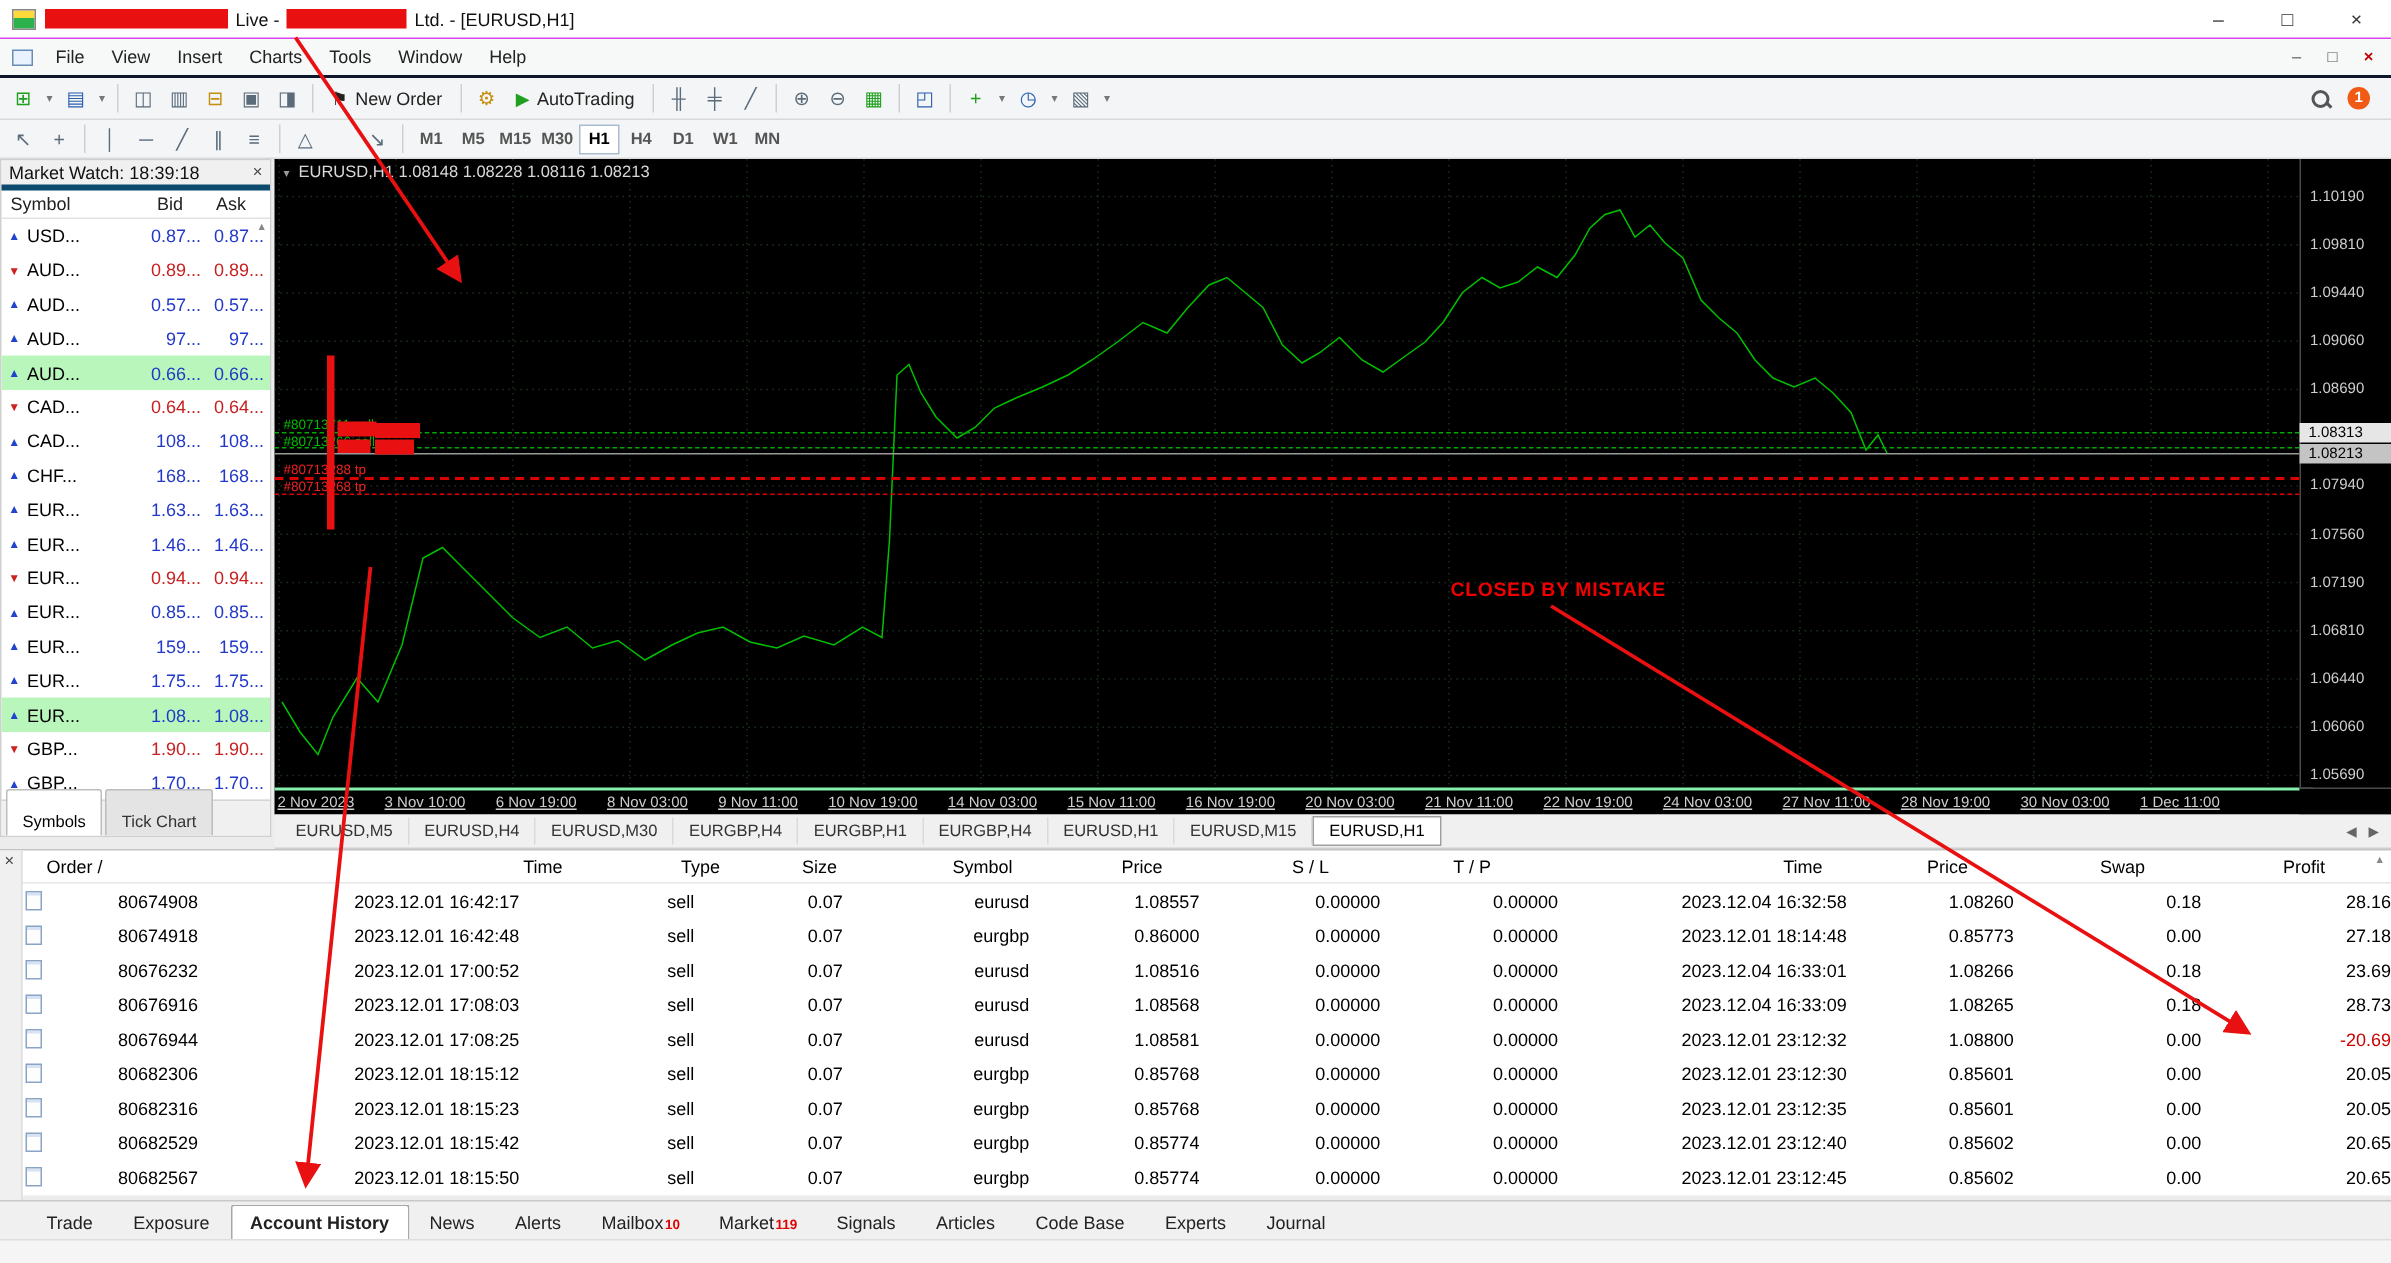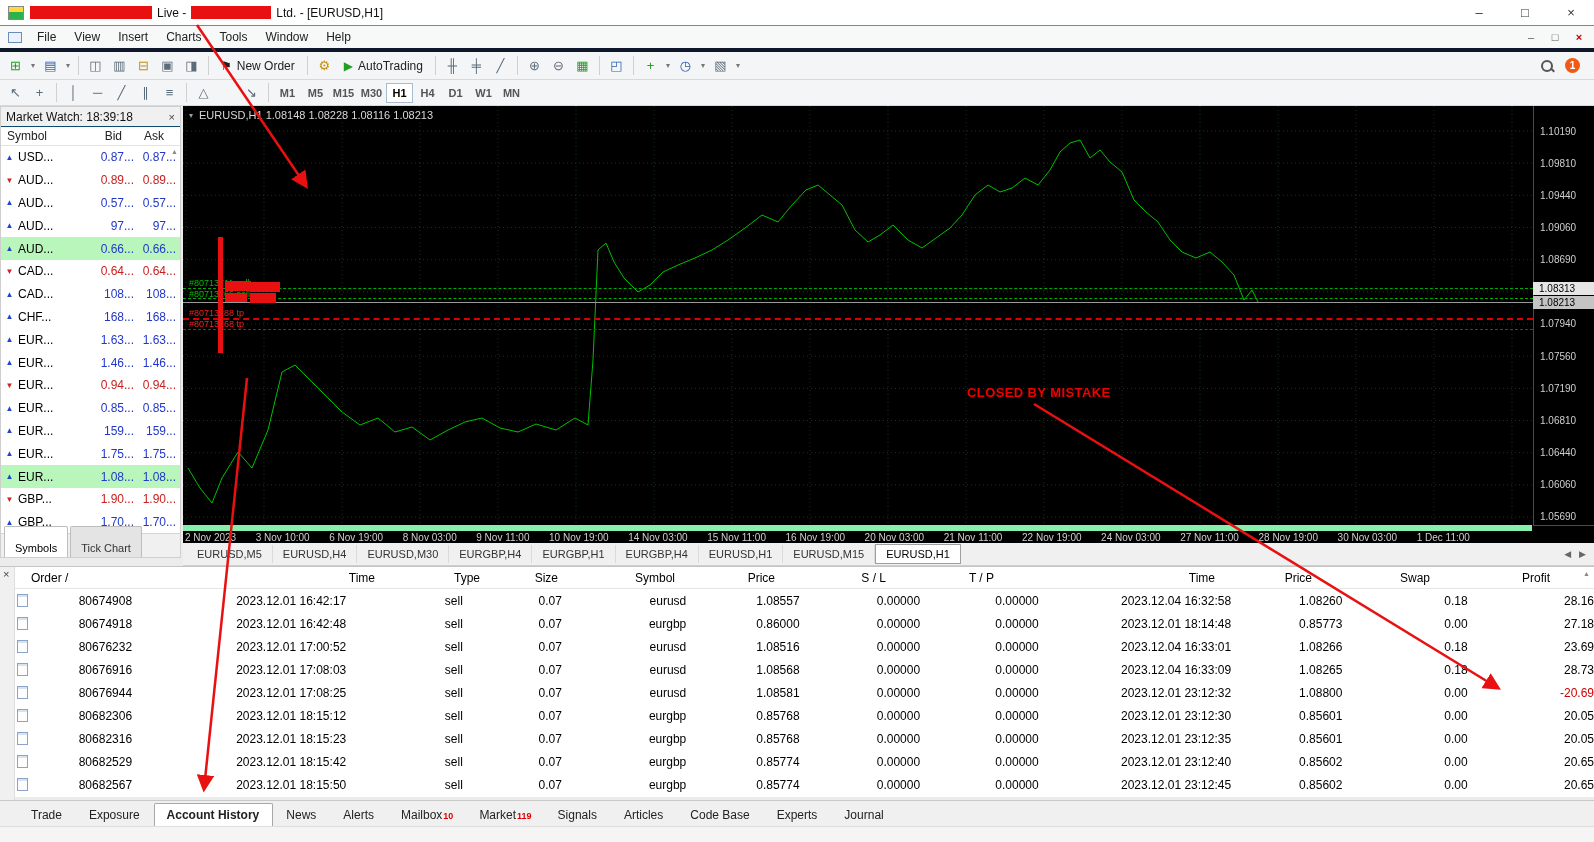--- a/index.html
+++ b/index.html
@@ -10,21 +10,21 @@
   .titlebar{position:absolute;left:0;top:0;right:0;height:26px;background:#ffffff;display:flex;align-items:center;border-bottom:1px solid #d946ef;}
   .app-icon{width:16px;height:14px;margin:0 6px 0 8px;background:linear-gradient(180deg,#ffd83a 40%,#2bb24c 40%);border:1px solid #888;}
   .redact{display:inline-block;height:13px;background:#e81010;vertical-align:middle;}
   .r1{width:122px;margin-right:5px;}
   .r2{width:80px;margin:0 5px;}
   .title-text{font-size:12px;color:#111;}
   .win-controls{margin-left:auto;display:flex;height:100%;}
   .win-btn{width:46px;height:100%;display:flex;align-items:center;justify-content:center;font-size:13px;color:#333;}
 
   
-  .menubar{position:absolute;left:0;top:26px;right:0;height:26px;background:#f7f8f8;border-bottom:4px solid #0f172a;display:flex;align-items:center;font-size:12px;}
+  .menubar{position:absolute;left:0;top:26px;right:0;height:26px;background:#f7f8f8;border-bottom:2px solid #0f172a;display:flex;align-items:center;font-size:12px;}
   .mdi-icon{width:14px;height:11px;border:1px solid #6a8db5;background:#eaf2ff;margin:0 6px 0 8px;}
   .menu-item{padding:0 9px;height:100%;display:flex;align-items:center;color:#222;}
   .mdi-controls{margin-left:auto;display:flex;align-items:center;padding-right:6px;gap:6px;}
   .mdi-btn{font-size:11px;color:#555;width:18px;text-align:center;}
   .mdi-btn.close{color:#c40000;font-weight:bold;}
 
   
   .toolbar{position:absolute;left:0;right:0;display:flex;align-items:center;background:#f4f5f6;border-bottom:1px solid #d9d9d9;padding:0 4px;gap:1px;}
   .tb1{top:52px;height:28px;}
   .tb2{top:80px;height:26px;}
@@ -36,21 +36,21 @@
   .tf-btn{min-width:27px;height:20px;display:flex;align-items:center;justify-content:center;font-size:11px;color:#555;font-weight:bold;border:1px solid transparent;}
   .tf-btn.active{background:#ffffff;border:1px solid #a9bccf;color:#000;}
   .tb-right{margin-left:auto;display:flex;align-items:center;gap:10px;padding-right:10px;}
   .mag{position:relative;width:16px;height:16px;}
   .mag::before{content:"";position:absolute;left:2px;top:2px;width:8px;height:8px;border:2px solid #555;border-radius:50%;}
   .mag::after{content:"";position:absolute;left:11px;top:11px;width:5px;height:2px;background:#555;transform:rotate(45deg);}
   .notif{width:15px;height:15px;border-radius:50%;background:#f05a14;color:#fff;font-size:10px;display:flex;align-items:center;justify-content:center;font-weight:bold;}
 
   
   .market-watch{position:absolute;left:0;top:106px;width:181px;height:452px;background:#ffffff;border:1px solid #cfcfcf;}
-  .mw-header{height:20px;background:#f0f0f0;border-bottom:1px solid #0c4a6e;display:flex;align-items:center;padding:0 5px;font-size:12px;color:#111;}
+  .mw-header{height:20px;background:#f0f0f0;border-bottom:4px solid #0c4a6e;display:flex;align-items:center;padding:0 5px;font-size:12px;color:#111;}
   .mw-close{margin-left:auto;font-size:11px;color:#444;}
   .mw-cols{height:19px;display:flex;align-items:center;font-size:12px;color:#222;border-bottom:1px solid #e2e2e2;}
   .mw-cols .h-sym{flex:1;padding-left:6px;}
   .mw-cols .h-bid{width:52px;text-align:right;}
   .mw-cols .h-ask{width:46px;text-align:right;padding-right:4px;}
   .mw-cols .sp{width:12px;}
   .mw-rows{position:absolute;left:0;right:0;top:39px;bottom:24px;overflow:hidden;}
   .mw-row{height:22.8px;display:flex;align-items:center;font-size:12px;}
   .mw-row.sel{background:#b9f6bb;}
   .arr{width:17px;text-align:center;font-size:8px;}
@@ -81,21 +81,21 @@
   .l-tp1{top:212px;border-top:2px dashed #dd0000;}
   .l-tp2{top:223px;border-top:1px dashed #dd0000;}
   .linelabel{position:absolute;left:6px;font-size:9px;z-index:4;white-space:nowrap;}
   .lab-sell{color:#00bb00;}
   .lab-tp{color:#ee2222;}
   .ll1{top:172px;} .ll2{top:183px;} .ll3{top:202px;} .ll4{top:213px;}
   .pscale{position:absolute;right:0;top:0;width:61px;bottom:18px;border-left:1px solid #4a4a4a;display:flex;flex-direction:column;justify-content:space-between;padding:20px 0 3px 6px;font-size:10px;color:#cfcfcf;}
   .ptag{position:absolute;right:0;width:61px;font-size:10px;color:#000;padding:1px 0 1px 6px;z-index:5;}
   .ptag-sell{top:176px;background:#e6e6e6;}
   .ptag-bid{top:190px;background:#c4c4c4;}
-  .taxis{position:absolute;left:0;right:62px;bottom:0;height:18px;border-top:6px solid #86efac;display:flex;align-items:center;justify-content:space-between;padding:0 62px 0 2px;font-size:10px;color:#cfcfcf;white-space:nowrap;}
+  .taxis{position:absolute;left:0;right:52px;bottom:0;height:18px;border-top:2px solid #86efac;display:flex;align-items:center;justify-content:space-between;padding:0 62px 0 2px;font-size:10px;color:#cfcfcf;white-space:nowrap;text-decoration:underline;}
   .t-corner{position:absolute;right:0;bottom:0;width:61px;height:18px;background:#000;border-top:1px solid #4a4a4a;}
 
   
   .chart-tabs{position:absolute;left:183px;right:0;top:543px;height:23px;background:#f0f0f0;border-bottom:1px solid #cfcfcf;display:flex;align-items:center;padding-left:4px;}
   .ctab{font-size:11px;color:#333;padding:3px 10px;border-right:1px solid #dadada;white-space:nowrap;}
   .ctab.active{background:#ffffff;border:1px solid #9f9f9f;color:#000;}
   .ctab-nav{margin-left:auto;display:flex;gap:8px;padding-right:8px;font-size:9px;color:#666;}
 
   
   .terminal{position:absolute;left:0;right:0;top:566px;height:231px;background:#ffffff;border-top:1px solid #c4c4c4;}

